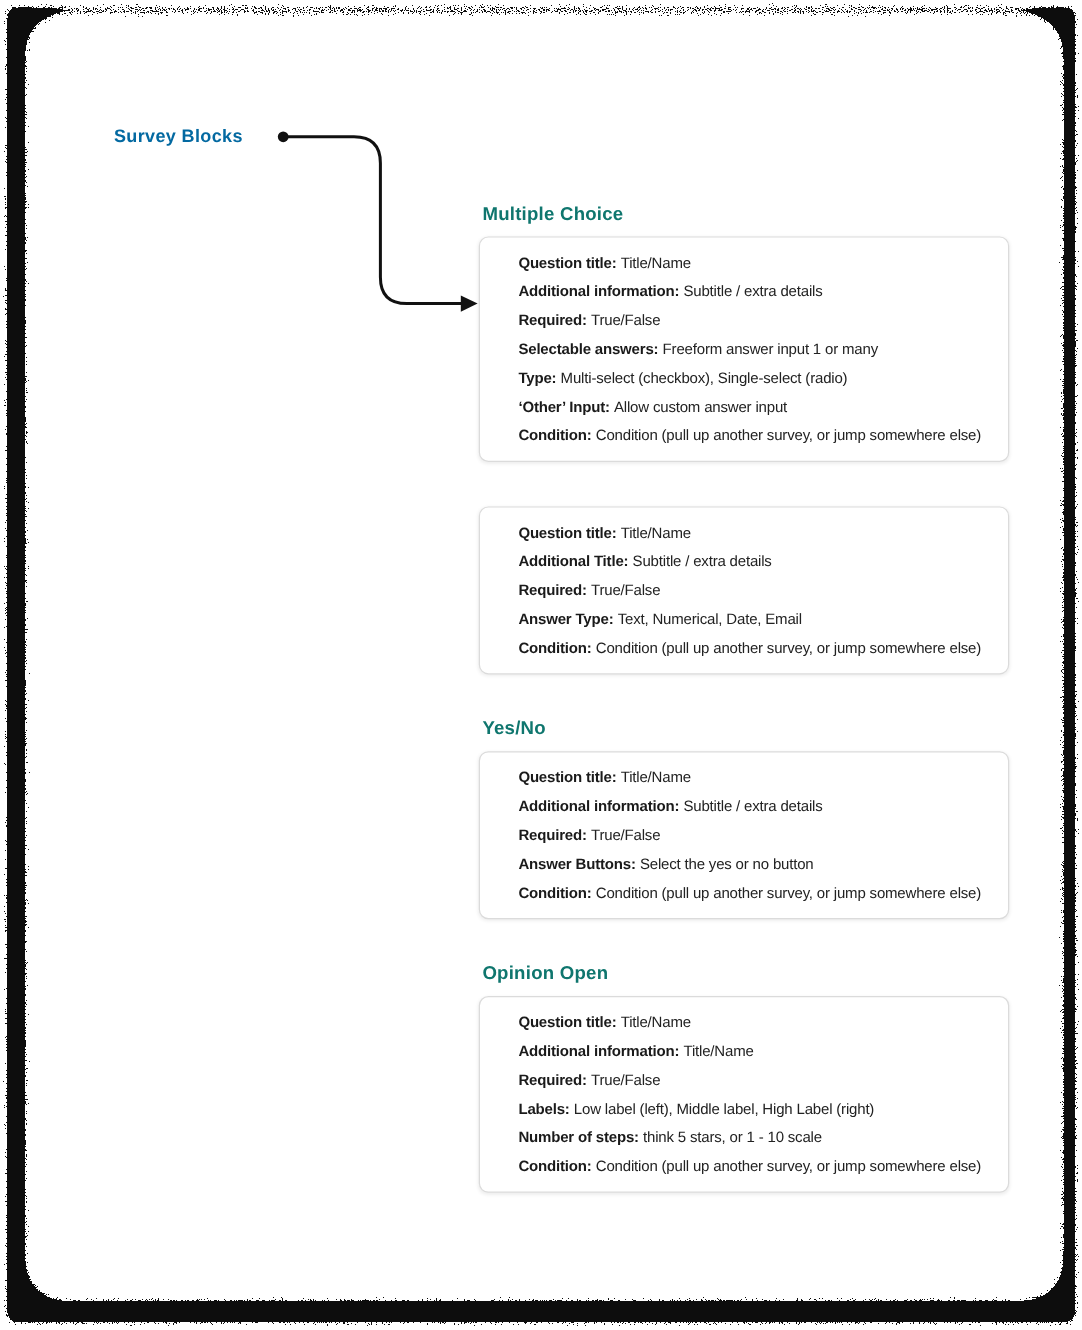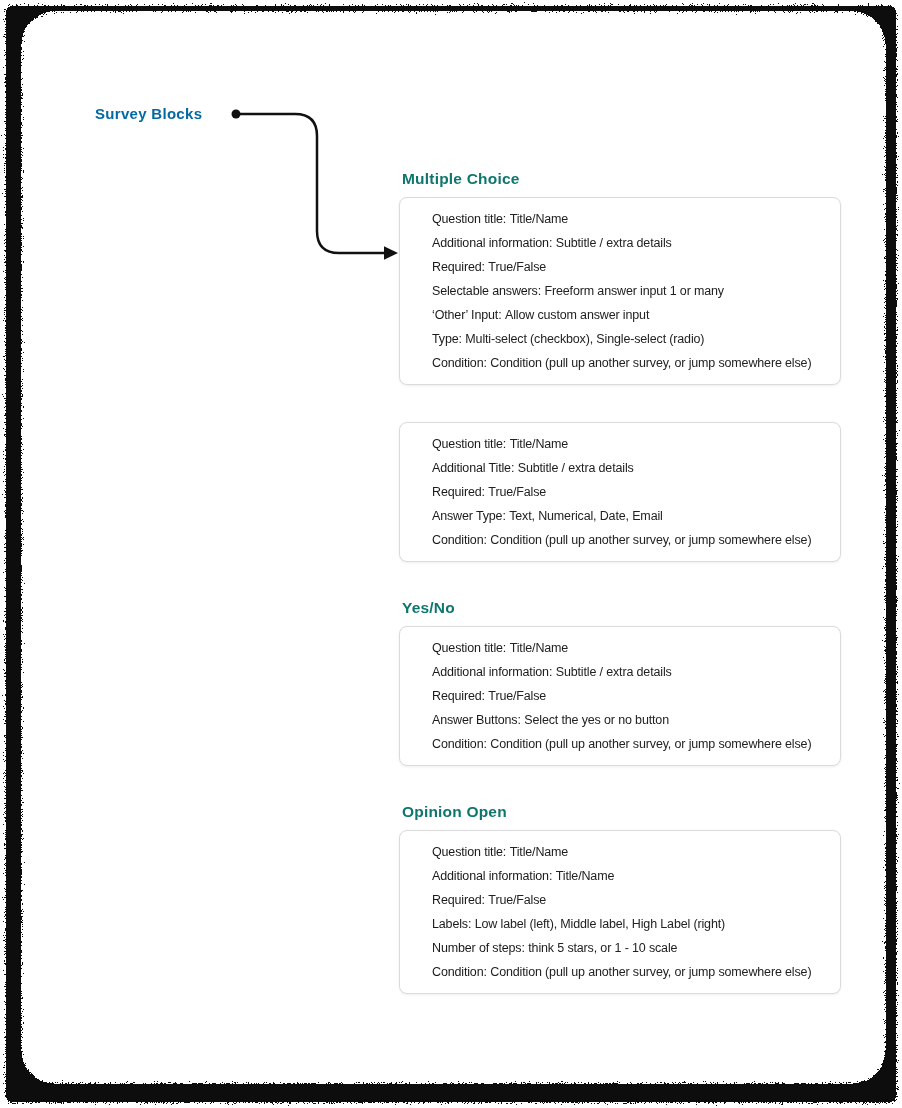--- a/index.html
+++ b/index.html
@@ -26,21 +26,21 @@
   .card{
     background:#ffffff;border:1px solid #dbdbdb;border-radius:8px;
     padding:9px 10px 9px 32px;margin-bottom:37px;
     box-shadow:0 1px 3px rgba(0,0,0,.07);
   }
   .section:last-child .card{margin-bottom:0;}
   .field{
     font-size:12.5px;line-height:24px;color:#222222;
     white-space:nowrap;letter-spacing:-.15px;
   }
-  .f-label{font-weight:400;color:#1a1a1a;margin-right:.28em;}
+  .f-label{font-weight:700;color:#1a1a1a;margin-right:.28em;}
 </style>
 </head>
 <body>
 
 <div class="page"></div>
 
 <div class="root-label">Survey Blocks</div>
 
 <svg class="connector" width="902" height="1108" viewBox="0 0 902 1108" aria-hidden="true">
   <circle cx="236" cy="114" r="4.5" fill="#111111"></circle>
@@ -53,23 +53,23 @@
     <h2 class="section-title">Multiple Choice</h2>
     <div class="card">
   <div class="field"><span class="f-label">Question title:</span><span class="f-value">Title/Name</span></div>
 
   <div class="field"><span class="f-label">Additional information:</span><span class="f-value">Subtitle / extra details</span></div>
 
   <div class="field"><span class="f-label">Required:</span><span class="f-value">True/False</span></div>
 
   <div class="field"><span class="f-label">Selectable answers:</span><span class="f-value">Freeform answer input 1 or many</span></div>
 
+  <div class="field"><span class="f-label">Type:</span><span class="f-value">Multi-select (checkbox), Single-select (radio)</span></div>
+
   <div class="field"><span class="f-label">‘Other’ Input:</span><span class="f-value">Allow custom answer input</span></div>
-
-  <div class="field"><span class="f-label">Type:</span><span class="f-value">Multi-select (checkbox), Single-select (radio)</span></div>
 
   <div class="field"><span class="f-label">Condition:</span><span class="f-value">Condition (pull up another survey, or jump somewhere else)</span></div>
 </div>
   </div>
 
   <div class="section">
     <div class="card">
   <div class="field"><span class="f-label">Question title:</span><span class="f-value">Title/Name</span></div>
 
   <div class="field"><span class="f-label">Additional Title:</span><span class="f-value">Subtitle / extra details</span></div>

